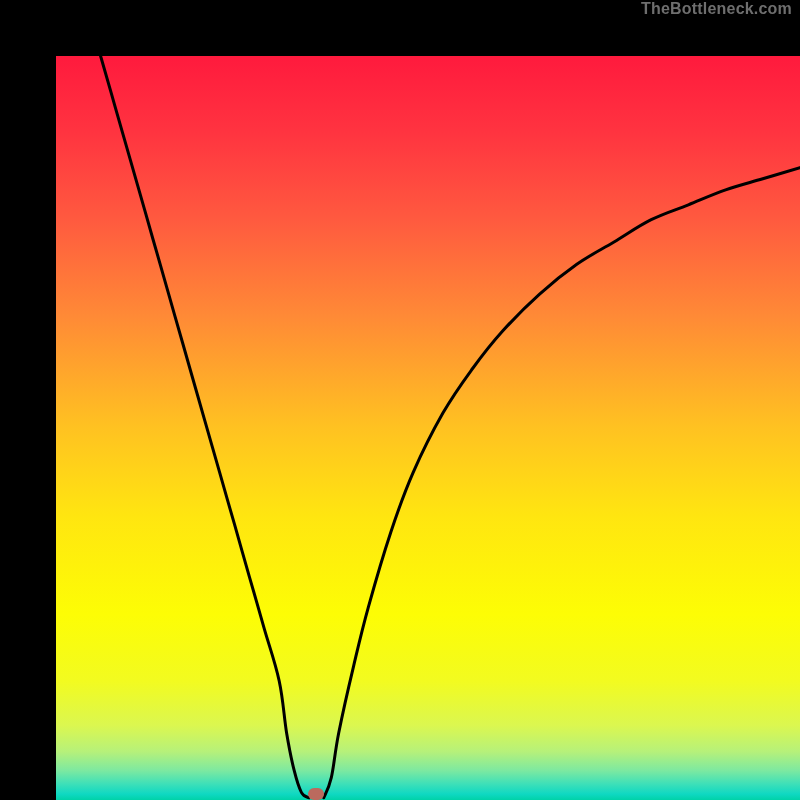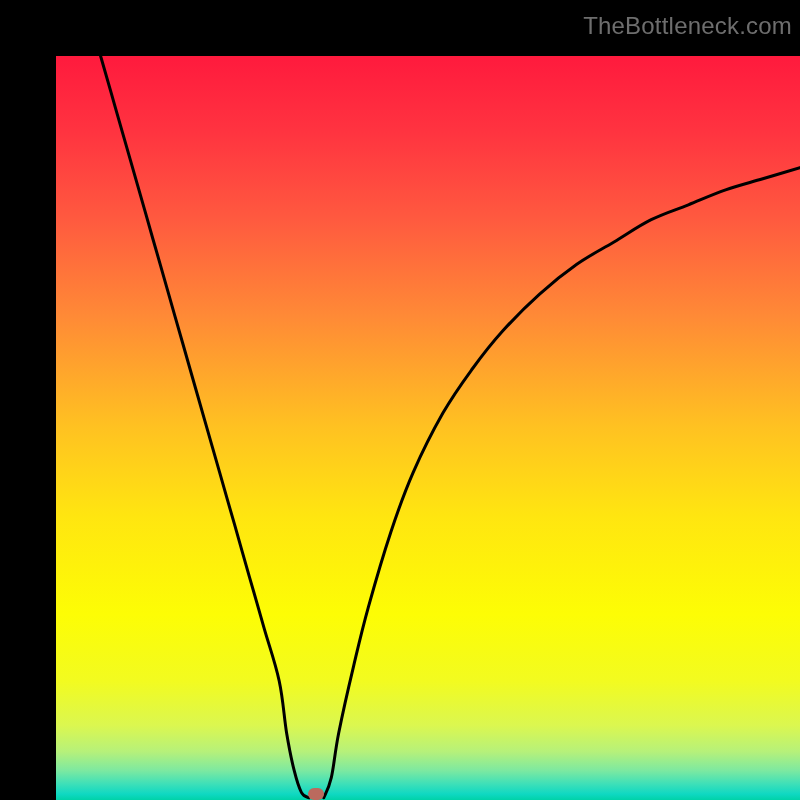--- a/index.html
+++ b/index.html
@@ -38,25 +38,25 @@
   }
   svg.curve {
     position: absolute;
     left: 0;
     top: 0;
     width: 744px;
     height: 744px;
   }
   .watermark {
     position: absolute;
-    top: 12px;
+    top: 0;
     right: 8px;
     color: #6e6e6e;
-    font-size: 24px;
-    font-weight: 400;
+    font-size: 16px;
+    font-weight: 700;
     letter-spacing: 0.2px;
   }
   .marker {
     position: absolute;
     width: 16px;
     height: 12px;
     background: #bb6a5e;
     border-radius: 6px;
     transform: translate(-50%, -50%);
   }

